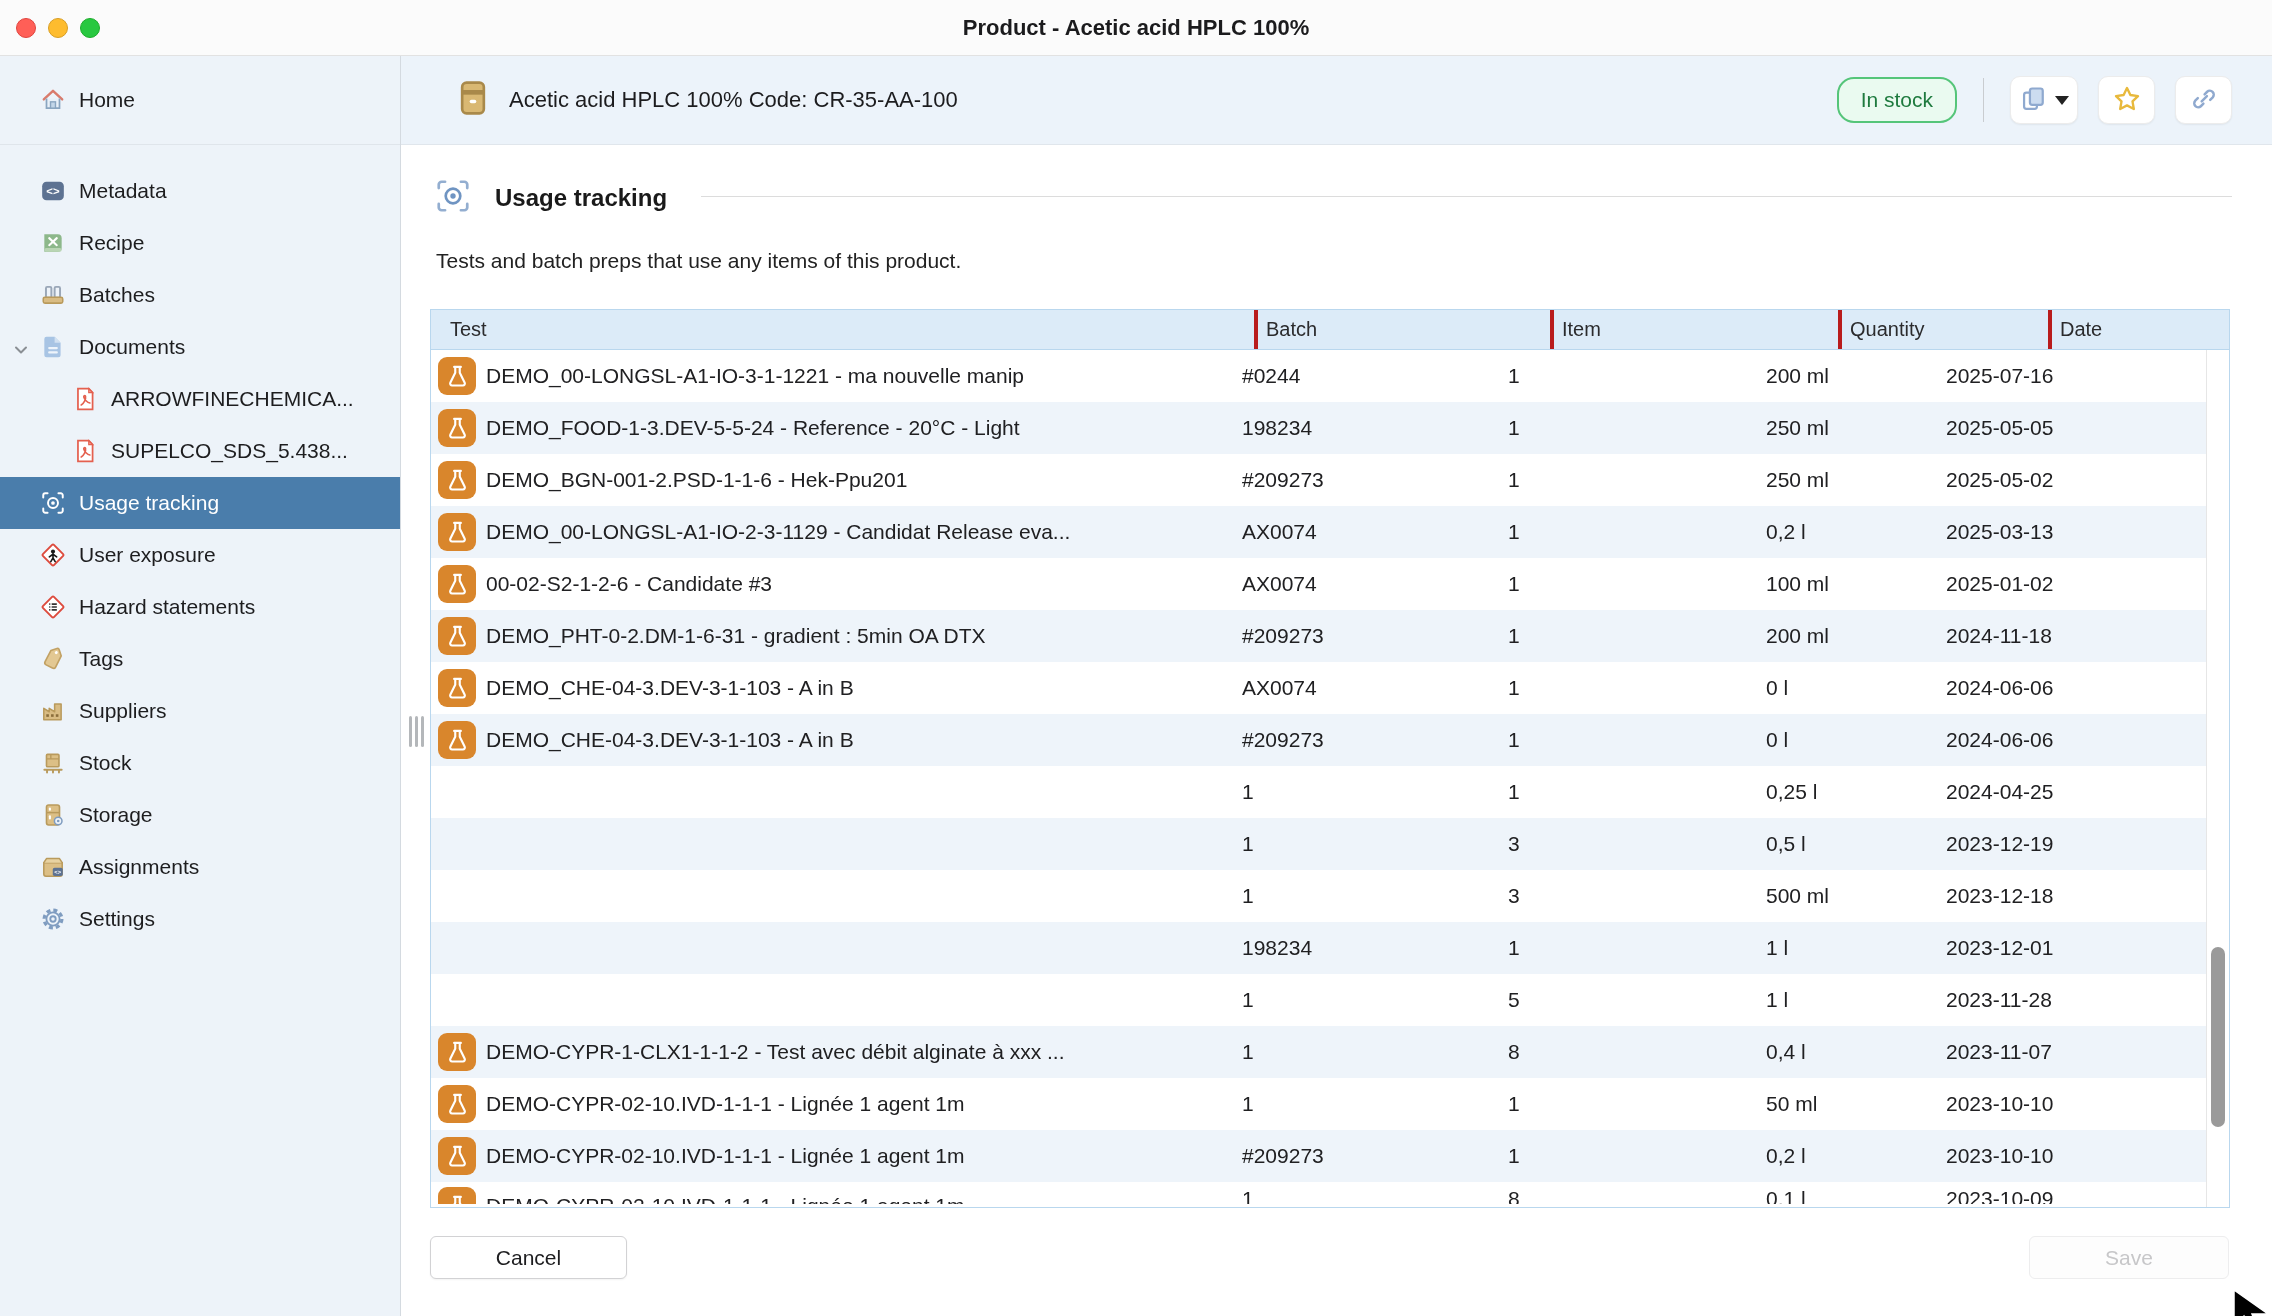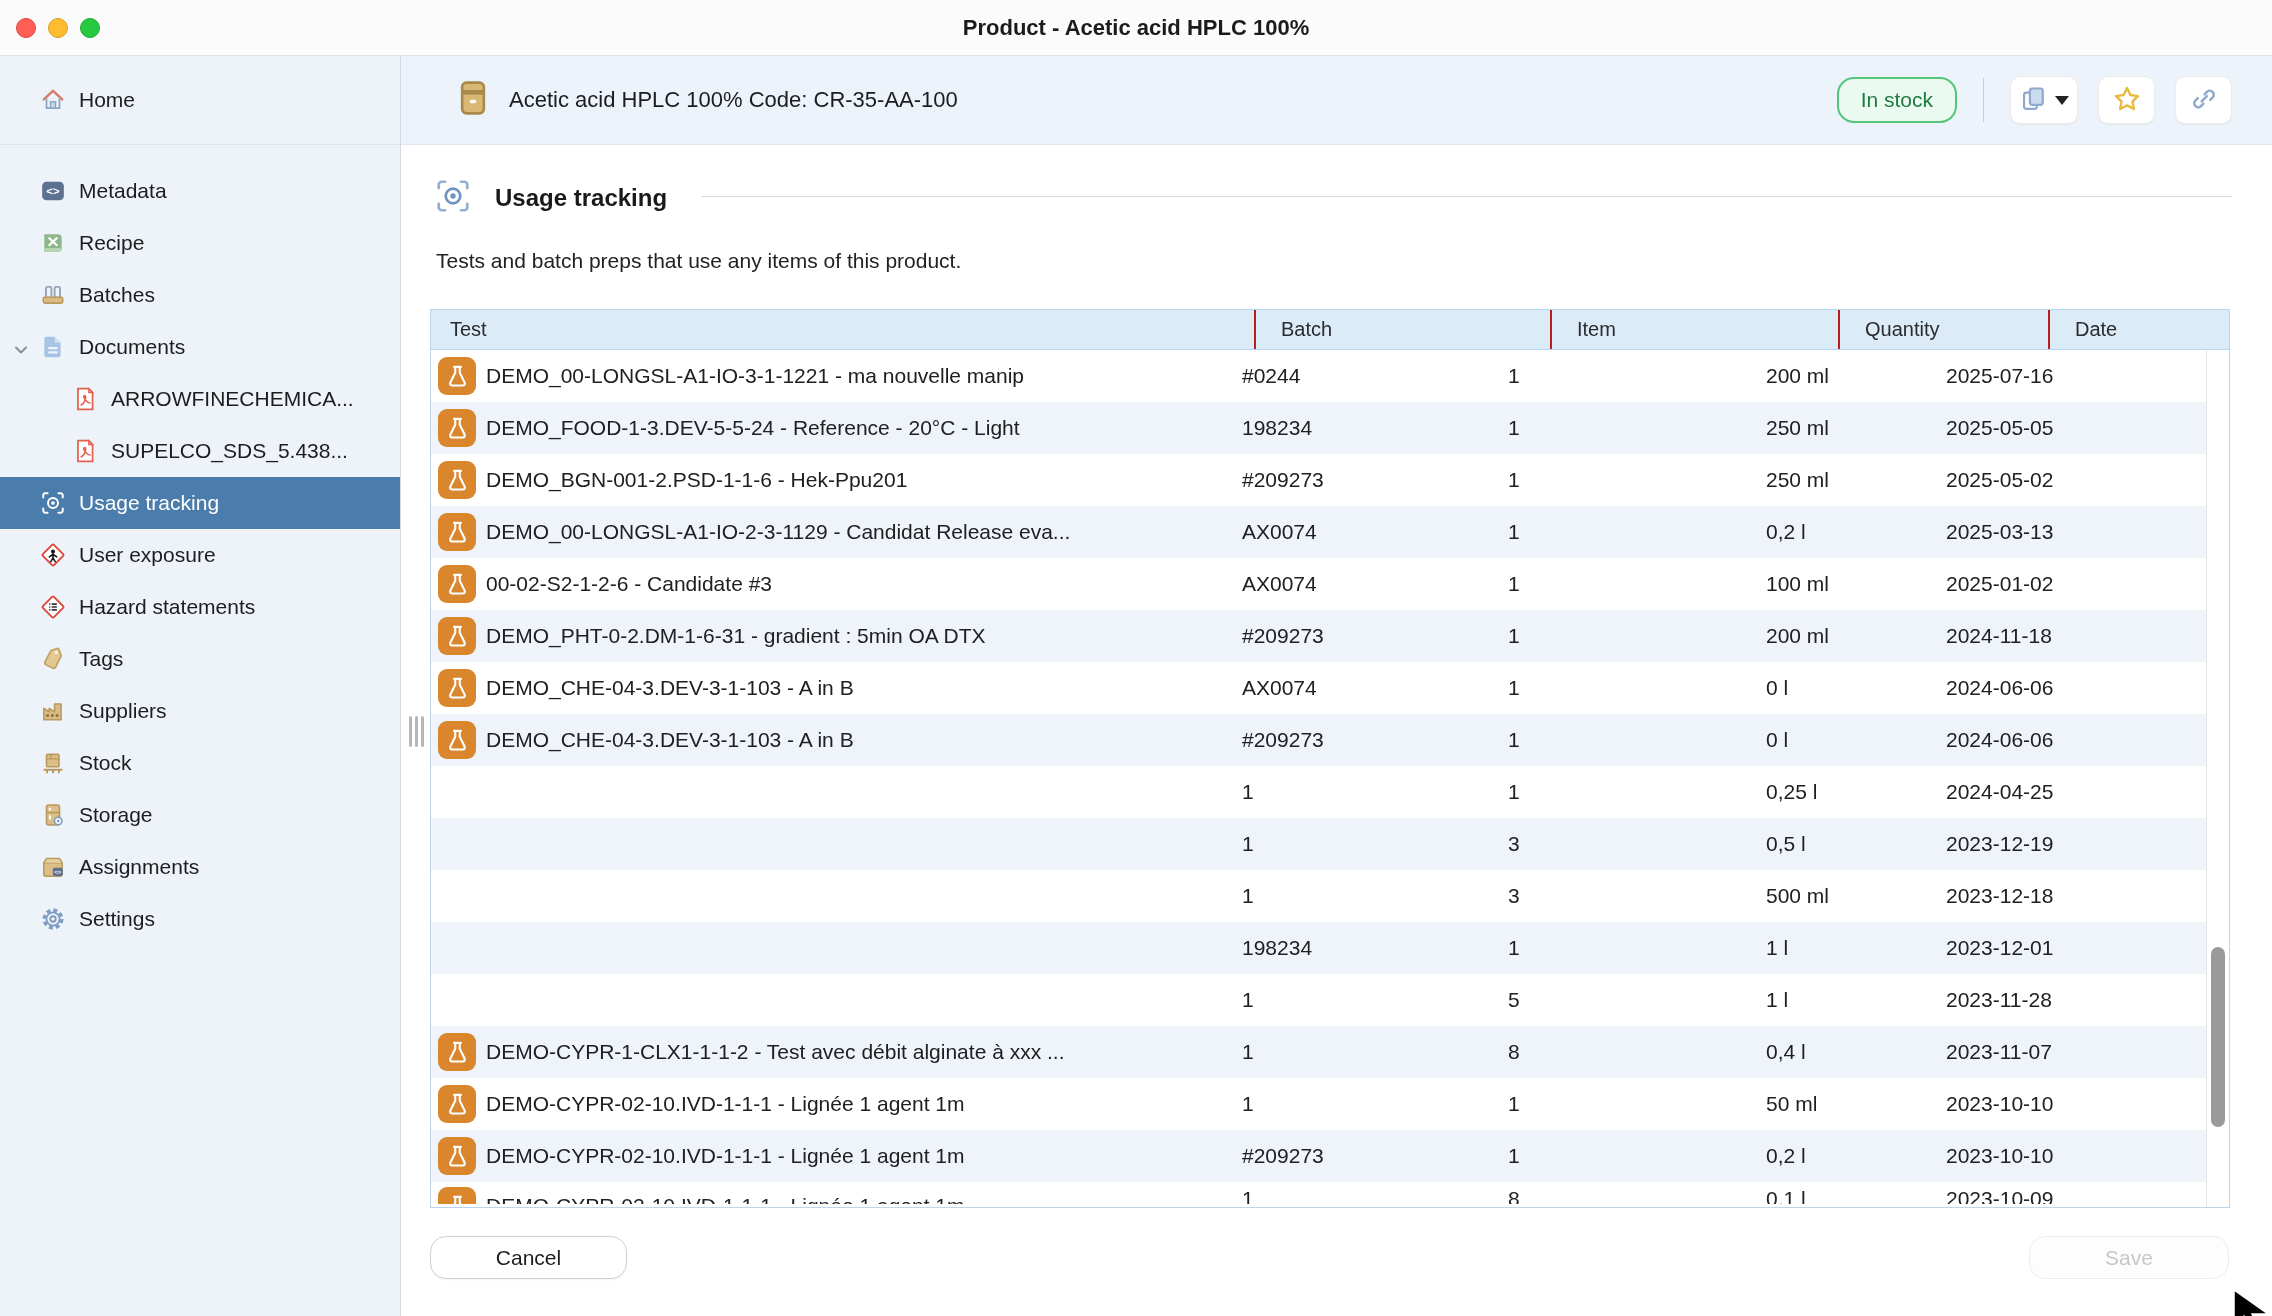--- a/index.html
+++ b/index.html
@@ -43,36 +43,36 @@
   .content { position:relative; flex:1; }
   .section-header { position:absolute; top:32px; left:33px; display:flex; align-items:center; gap:23px; }
   .section-header .sic svg { width:38px; height:38px; }
   .section-title { font-size:24px; font-weight:600; color:#1a1a1a; }
   .section-rule { position:absolute; top:51px; left:300px; right:40px; height:1px; background:#dcdcdc; }
   .description { position:absolute; top:104px; left:35px; font-size:21px; color:#222; }
 
   
   .table { position:absolute; top:164px; left:29px; width:1800px; height:899px; border:1px solid #b9d7ee; background:#fff; }
   .t-head { height:40px; background:#dcebf8; border-bottom:1px solid #b9d7ee; display:grid; grid-template-columns:793px 266px 258px 180px 301px;gap:30px; }
-  .th { line-height:39px; font-size:20px; color:#2b2b2d; padding-left:25px; border-left:2px solid #b91c1c; white-space:nowrap; overflow:hidden; }
+  .th { line-height:39px; font-size:20px; color:#2b2b2d; padding-left:8px; border-left:4px solid #b91c1c; white-space:nowrap; overflow:hidden; }
   .th:first-child { border-left:none; padding-left:19px; }
   .t-body { position:relative; height:857px; overflow:hidden; }
   .t-row { display:grid; grid-template-columns:793px 266px 258px 180px 278px; height:52px; align-items:center; font-size:21px; color:#202022; }
   .t-row.alt { background:#eef4fa; }
   .tc { padding-left:18px; white-space:nowrap; overflow:hidden; }
   .tc.test { padding-left:7px; display:flex; align-items:center; gap:10px;text-align:center; }
   .flask { width:38px; height:38px; background:#d9862c; border-radius:9px; flex:none; display:flex; align-items:center; justify-content:center; }
   .flask svg { width:27px; height:27px; }
   .t-row.partial { height:22px; overflow:hidden; align-items:flex-start; }
   .t-row.partial .tc { padding-top:5px; }
   .scroll-gutter { position:absolute; top:0; bottom:0; right:0; width:23px; background:#fff; border-left:1px solid #e6e6e6; }
   .scroll-thumb { position:absolute; right:4px; top:597px; width:14px; height:180px; background:#9a9a9a; border-radius:7px; }
 
   
-  .btn { position:absolute; top:1091px; height:43px; border-radius:16px; font-size:21px; display:flex; align-items:center; justify-content:center; font-family:inherit; }
+  .btn { position:absolute; top:1091px; height:43px; border-radius:6px; font-size:21px; display:flex; align-items:center; justify-content:center; font-family:inherit; }
   .btn.cancel { left:29px; width:197px; background:#fff; border:1px solid #d2d2d4; color:#1d1d1f; box-shadow:0 1px 2px rgba(0,0,0,.05); }
   .btn.save { right:43px; width:200px; background:#fdfdfd; border:1px solid #ededee; color:#c7c7c9; }
 
   .drag-handle { position:absolute; left:409px; top:716px; display:flex; gap:3px; }
   .drag-handle i { display:block; width:3px; height:31px; background:#b4b7ba; border-radius:2px; }
 
   .cursor { position:absolute; right:0; bottom:0; width:44px; height:26px; overflow:hidden; }
 </style>
 </head>
 <body>

